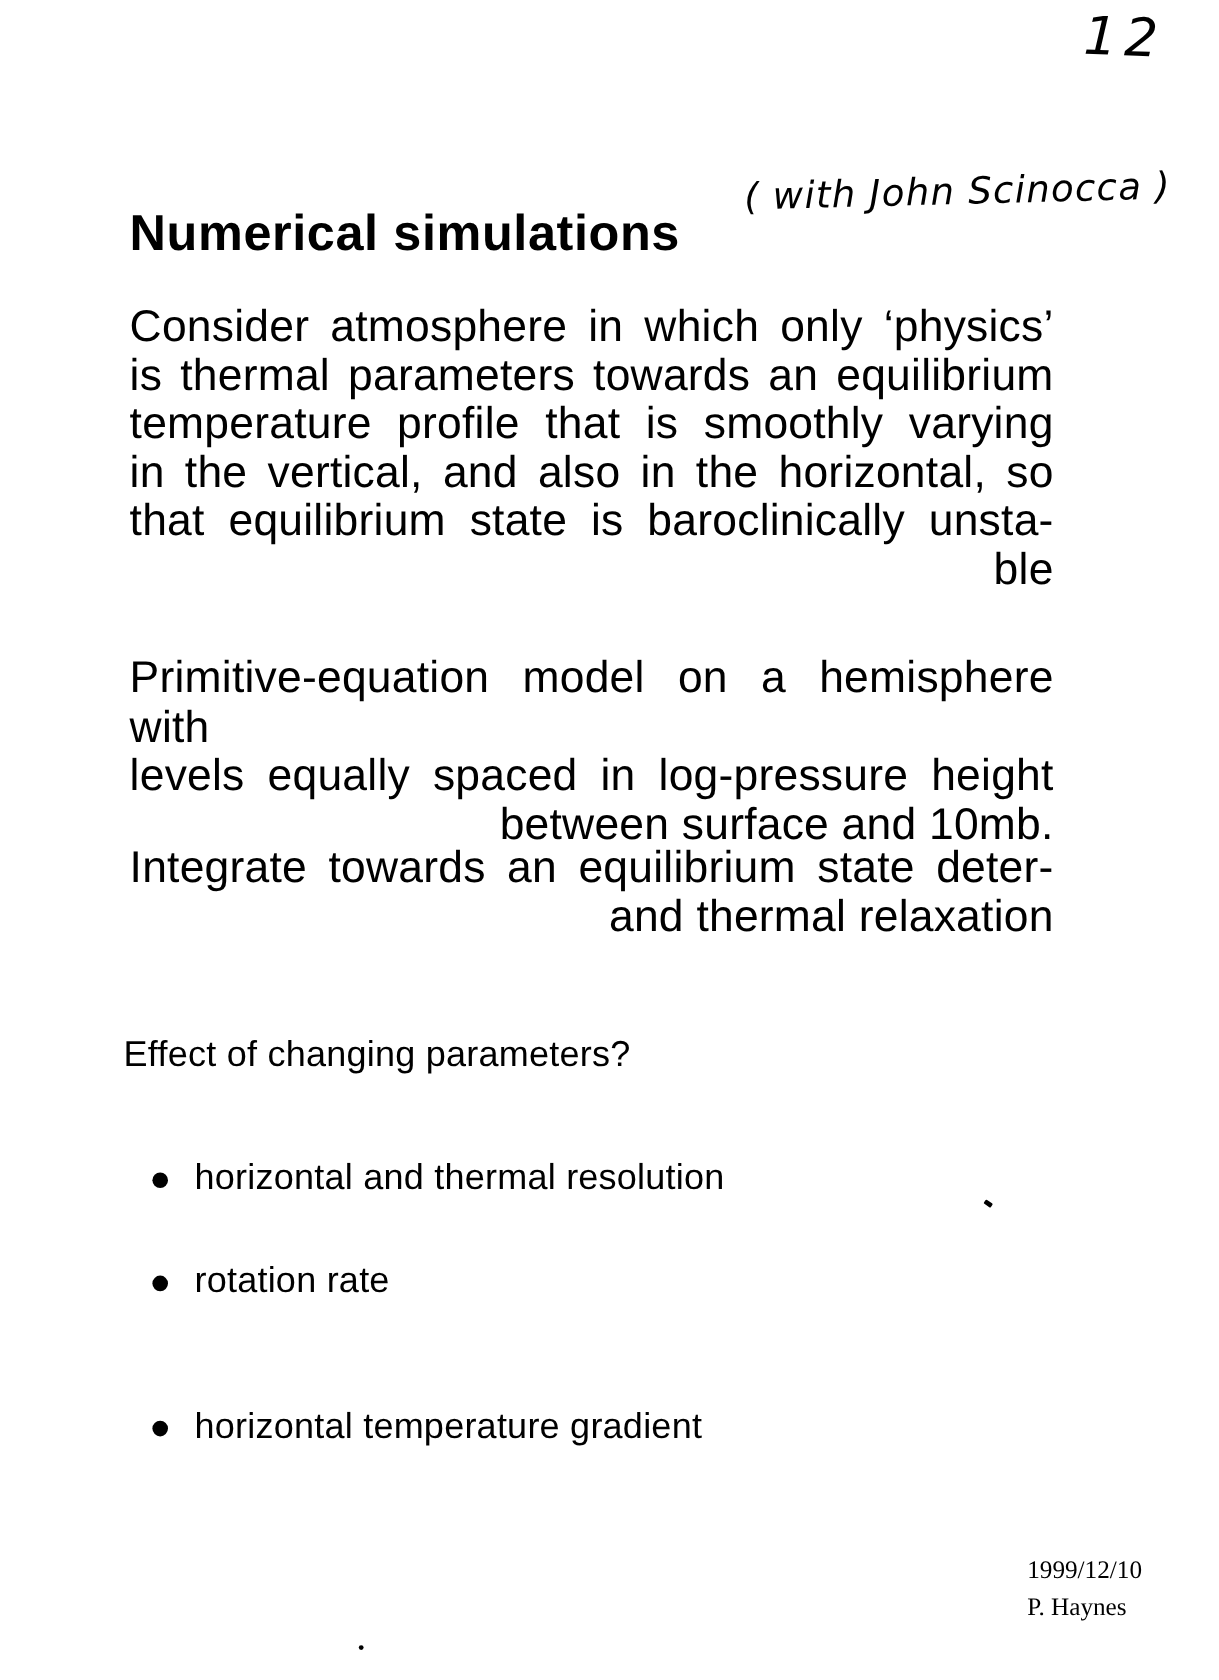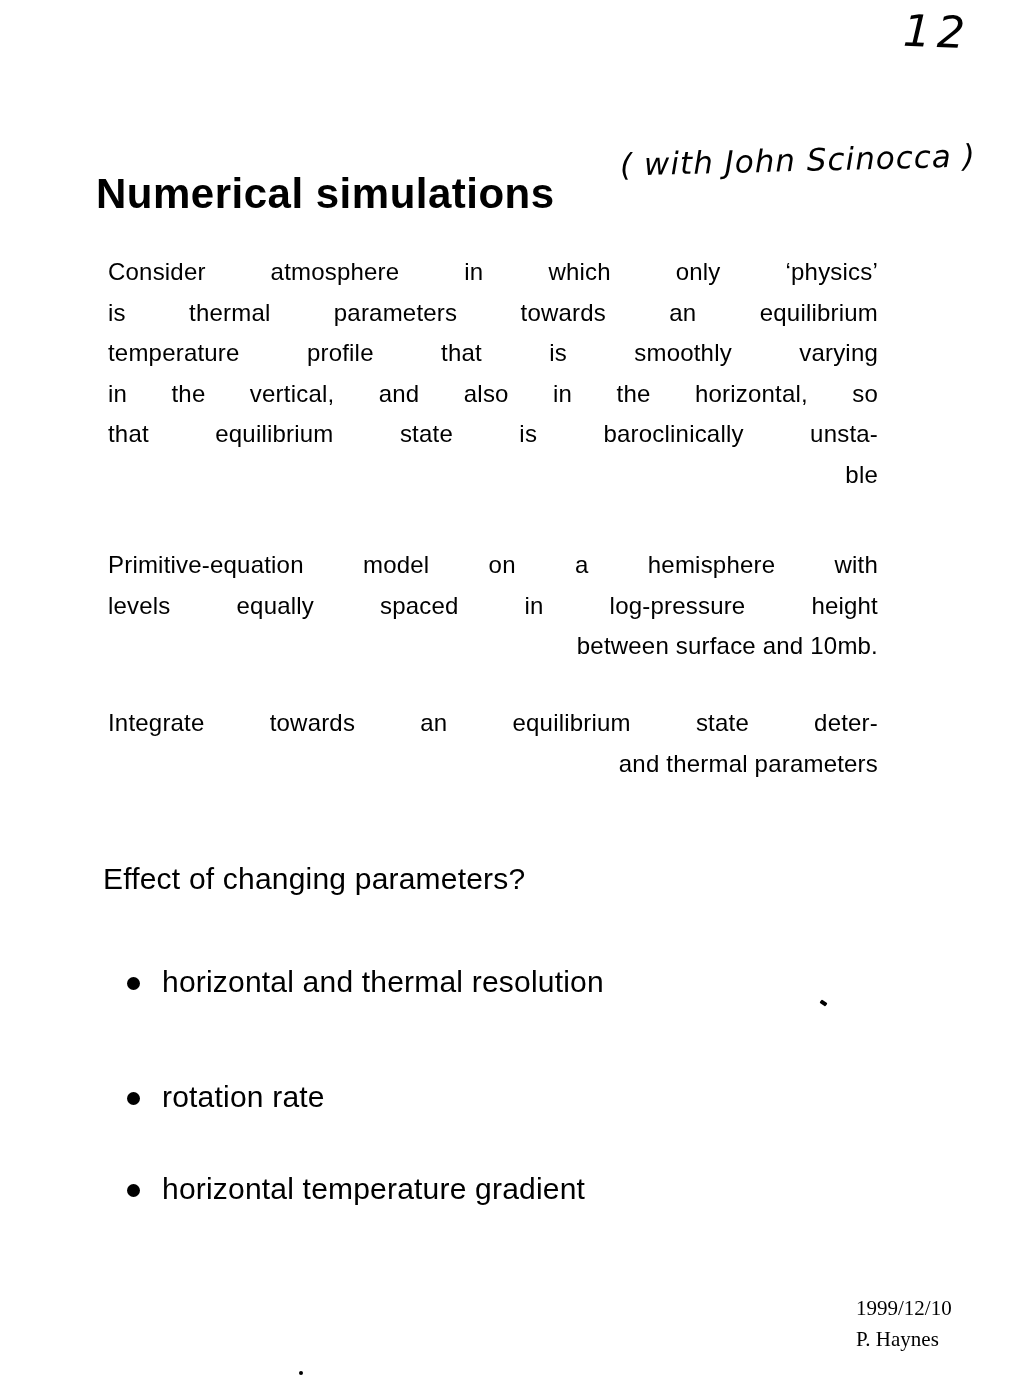--- a/index.html
+++ b/index.html
@@ -29,31 +29,31 @@
   }
   .annotation {
     position: absolute;
     left: 620px; top: 142px;
     font-size: 31px;
     letter-spacing: 1px;
     transform: rotate(-1.5deg);
   }
   .title {
     position: absolute;
-    left: 96px; top: 170px;
+    left: 108px; top: 170px;
     font-size: 42px;
     font-weight: 700;
     letter-spacing: 0.5px;
     white-space: nowrap;
   }
   .para {
     position: absolute;
     left: 108px;
     width: 770px;
-    font-size: 24px;
+    font-size: 37px;
     line-height: 40.5px;
     letter-spacing: 0.2px;
   }
   .para .tline { width: 100%; }
   .para .tline.j {
     text-align: justify;
     text-align-last: justify;
   }
   .para .tline.l { text-align: right; }
   .p1 { top: 252px; }
@@ -66,21 +66,21 @@
     letter-spacing: 0.2px;
     white-space: nowrap;
   }
   .bullet-row {
     position: absolute;
     left: 127px;
     display: flex;
     align-items: flex-start;
   }
   .b1 { top: 965px; }
-  .b2 { top: 1080px; }
+  .b2 { top: 1051px; }
   .b3 { top: 1172px; }
   .bullet-dot {
     width: 13px; height: 13px;
     background: #000;
     border-radius: 50%;
     margin-top: 12px;
     margin-right: 22px;
     flex: 0 0 auto;
   }
   .bullet-label {
@@ -134,21 +134,21 @@
   </div>
 
   <div class="para p2">
     <div class="tline j">Primitive-equation model on a hemisphere with</div>
     <div class="tline j">levels equally spaced in log-pressure height</div>
     <div class="tline l">between surface and 10mb.</div>
   </div>
 
   <div class="para p3">
     <div class="tline j">Integrate towards an equilibrium state deter-</div>
-    <div class="tline l">and thermal parameters</div>
+    <div class="tline l">and thermal relaxation</div>
   </div>
 
   <div class="question">Effect of changing parameters?</div>
 
   <div class="bullet-row b1">
     <span class="bullet-dot"></span>
     <span class="bullet-label">horizontal and thermal resolution</span>
   </div>
 
   <div class="bullet-row b2">

